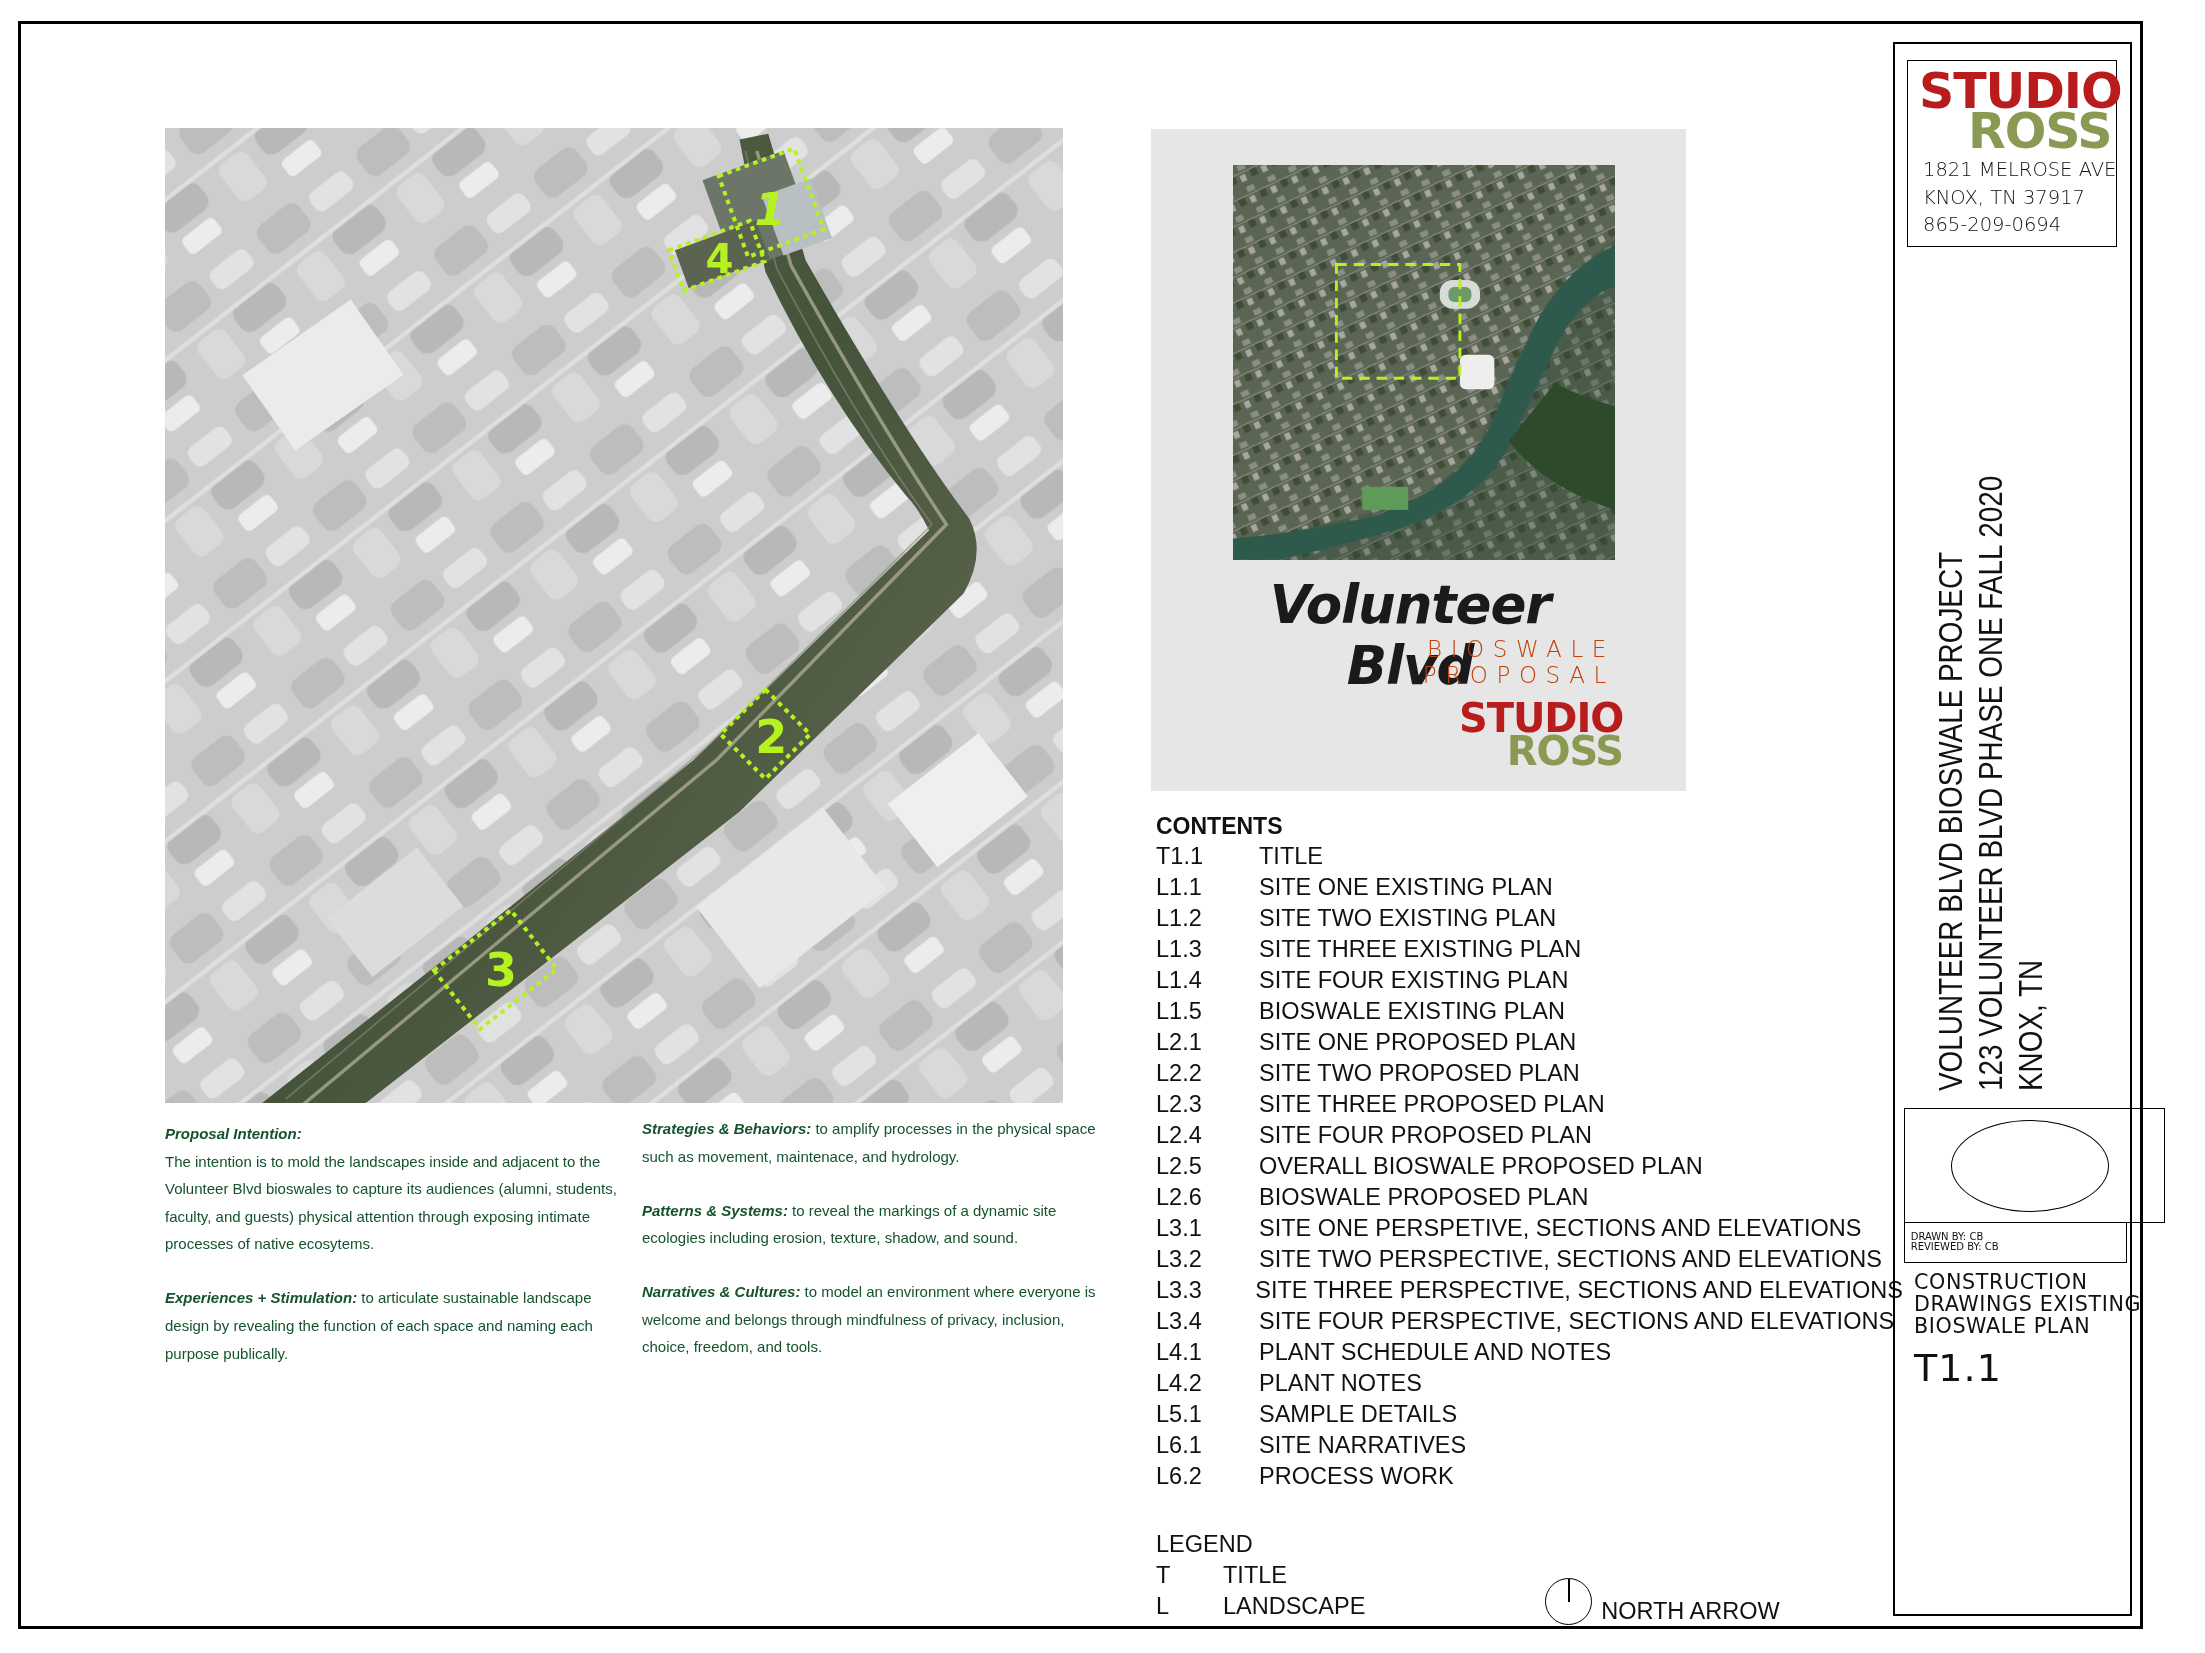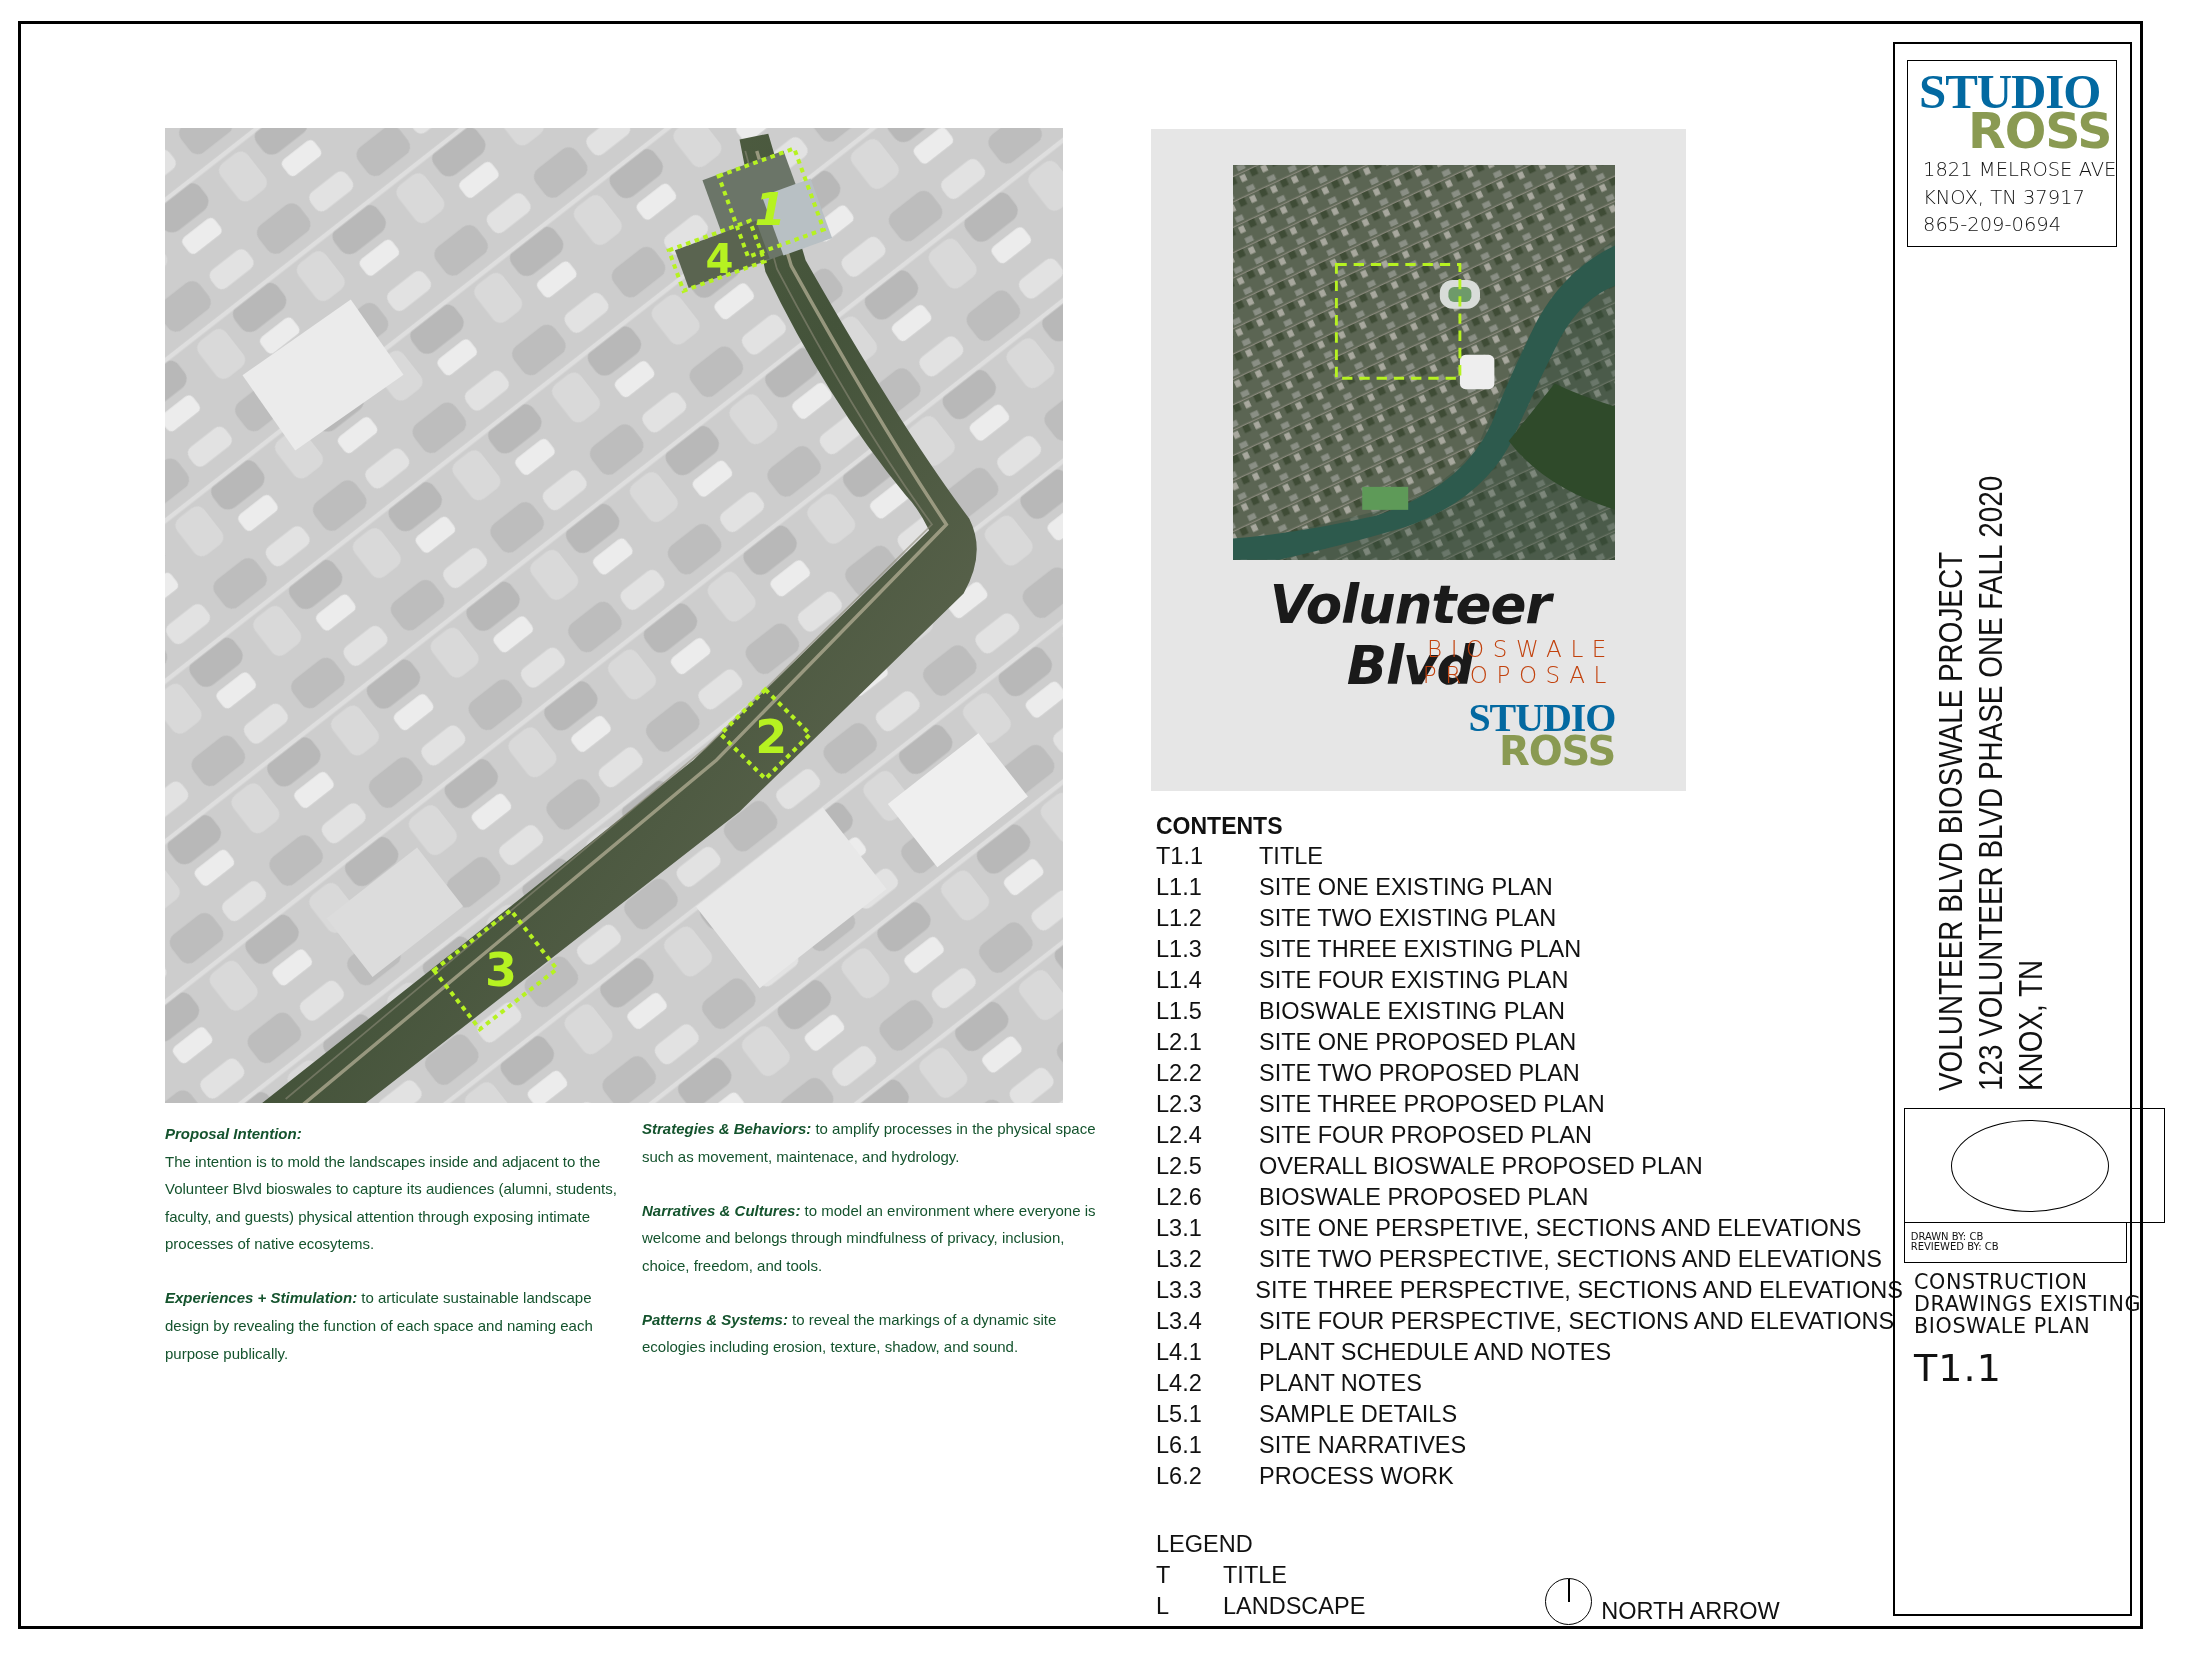--- a/index.html
+++ b/index.html
@@ -3,21 +3,21 @@
 <meta charset="utf-8">
 <style>
   html, body { margin:0; padding:0; background:#ffffff; }
   body { width:2205px; height:1654px; position:relative; overflow:hidden; font-family:"DejaVu Sans", sans-serif; color:#111; }
   .abs { position:absolute; }
   .frame { left:18px; top:21px; width:2125px; height:1608px; border:3.4px solid #000; box-sizing:border-box; }
   
   .tblock { left:1893px; top:42px; width:239px; height:1574px; border:2.9px solid #000; box-sizing:border-box; }
   .logobox { left:1907px; top:60px; width:210px; height:187px; border:1.7px solid #000; box-sizing:border-box; }
   .logo { font-family:"DejaVu Sans", sans-serif; font-weight:bold; line-height:0.82; letter-spacing:-1.1px; }
-  .logo .studio { color:#0369a1; display:block;font-family:Liberation Serif, serif; }
+  .logo .studio { color:#b91c1c; display:block; }
   .logo .ross { color:#8a9a52; display:block; }
   .logo-tb { left:1919px; top:72px; font-size:49px; }
   .logo-tb .ross { padding-left:49px; }
   .addr { left:1923px; top:156px; font-family:"DejaVu Sans", sans-serif; font-size:19.5px; line-height:27.6px; font-weight:300; }
   .vert { left:1930px; top:442px; width:241px; height:655px; }
   .vert-inner { position:absolute; left:0; top:0; transform-origin:0 0; transform:translate(0px,649px) rotate(-90deg); width:649px; }
   .vert-inner div { font-family:"Liberation Sans", sans-serif; white-space:nowrap; font-size:34px; line-height:40px; transform:scaleX(0.82); transform-origin:left center; }
   .stamp { left:1904px; top:1108px; width:261px; height:115px; border:1.7px solid #000; box-sizing:border-box; }
   .stamp-circle { left:1951px; top:1120px; width:158px; height:92px; border:1.1px solid #000; border-radius:50%; box-sizing:border-box; }
   .drawn { left:1904px; top:1222px; width:223px; height:41px; border:1.7px solid #000; box-sizing:border-box; padding:9.2px 5.7px; font-size:10px; line-height:9.8px; }
@@ -113,24 +113,24 @@
   </p>
   <p>
     <b>Experiences + Stimulation:</b><span> to articulate sustainable landscape design by revealing the function of each space and naming each purpose publically.</span>
   </p>
 </div>
 <div class="abs col col2">
   <p>
     <b>Strategies &amp; Behaviors:</b><span> to amplify processes in the physical space such as movement, maintenace, and hydrology.</span>
   </p>
   <p>
+    <b>Patterns &amp; Systems:</b><span> to reveal the markings of a dynamic site ecologies including erosion, texture, shadow, and sound.</span>
+  </p>
+  <p>
     <b>Narratives &amp; Cultures:</b><span> to model an environment where everyone is welcome and belongs through mindfulness of privacy, inclusion, choice, freedom, and tools.</span>
-  </p>
-  <p>
-    <b>Patterns &amp; Systems:</b><span> to reveal the markings of a dynamic site ecologies including erosion, texture, shadow, and sound.</span>
   </p>
 </div>
 
 <div class="abs cover"></div>
 <div class="abs cover-map">
   <svg width="382" height="395" viewBox="0 0 665 687">
     <defs>
       <pattern id="city" width="40" height="40" patternUnits="userSpaceOnUse" patternTransform="rotate(-25)">
         <rect width="40" height="40" fill="#5b6553"></rect>
         <rect x="4" y="4" width="14" height="10" fill="#8a8f85"></rect>

